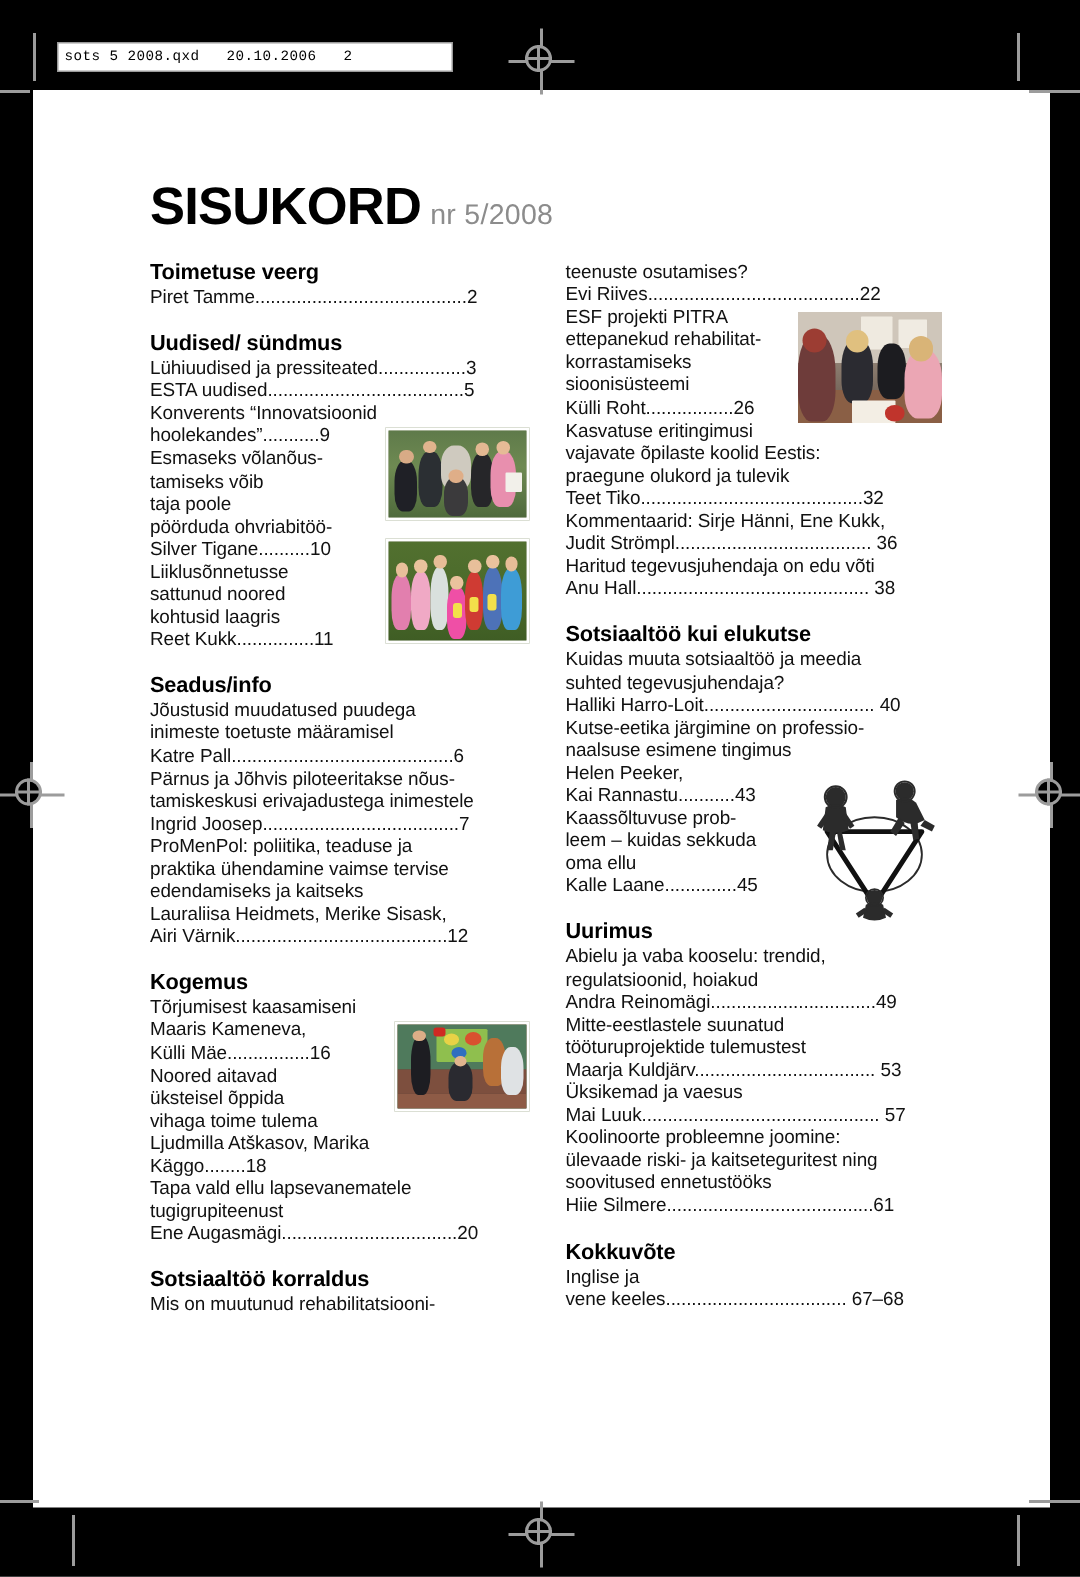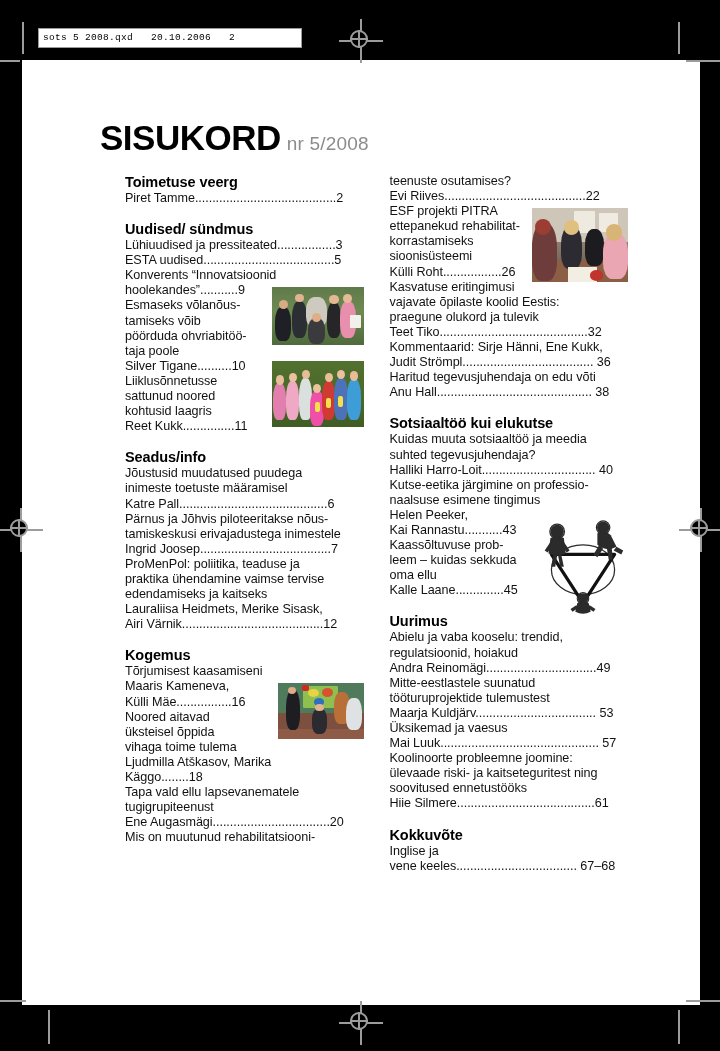--- a/index.html
+++ b/index.html
@@ -95,21 +95,21 @@
   }
   .masthead .issue {
     font-size: 19px;
     color: #8c8c8c;
     font-weight: normal;
     margin-left: 6px;
     letter-spacing: 0.2px;
   }
 
   
-  .cols { display: flex; gap: 24px; margin-left: 25px; }
+  .cols { display: flex; gap: 24px; }
   .col { width: 253px; position: relative; }
 
   .sect-head {
     font-size: 14.5px;
     font-weight: bold;
     color: #000;
     margin: 0 0 1px 0;
     letter-spacing: -0.1px;
   }
   .sect-head.spaced { margin-top: 15px; }
@@ -217,22 +217,22 @@
             <div class="blob" style="left:44%; top:44%; width:10%; height:15%; background:#dfae88; border-radius:50%;"></div>
             <div class="blob" style="left:63%; top:14%; width:10%; height:15%; background:#e3b892; border-radius:50%;"></div>
             <div class="blob" style="left:78%; top:12%; width:10%; height:15%; background:#e5bb96; border-radius:50%;"></div>
             <div class="blob" style="left:85%; top:48%; width:12%; height:22%; background:#f2f0ea; border-radius:6%;"></div>
           </div>
         </div>
 
         <p class="entry">hoolekandes”...........9</p>
         <p class="entry">Esmaseks võlanõus-</p>
         <p class="entry">tamiseks võib</p>
+        <p class="entry">taja poole</p>
         <p class="entry">pöörduda ohvriabitöö-</p>
-        <p class="entry">taja poole</p>
 
         <div class="thumb t2">
           <div class="pB">
             <div class="blob" style="left:2%;  top:34%; width:14%; height:56%; background:#e27fae;"></div>
             <div class="blob" style="left:16%; top:30%; width:14%; height:60%; background:#f0a9c5;"></div>
             <div class="blob" style="left:30%; top:26%; width:14%; height:64%; background:#d9e0dd;"></div>
             <div class="blob" style="left:42%; top:46%; width:15%; height:52%; background:#ef4fa6;"></div>
             <div class="blob" style="left:55%; top:30%; width:14%; height:60%; background:#cf3b33;"></div>
             <div class="blob" style="left:68%; top:26%; width:15%; height:64%; background:#4d72b8;"></div>
             <div class="blob" style="left:82%; top:28%; width:15%; height:62%; background:#3e9cd6;"></div>
@@ -296,20 +296,21 @@
         <p class="entry">Noored aitavad</p>
         <p class="entry">üksteisel õppida</p>
         <p class="entry">vihaga toime tulema</p>
         <div class="clear"></div>
         <p class="entry">Ljudmilla Atškasov, Marika</p>
         <p class="entry">Käggo........18</p>
         <p class="entry">Tapa vald ellu lapsevanematele</p>
         <p class="entry">tugigrupiteenust</p>
         <p class="entry">Ene Augasmägi..................................20</p>
 
+        <h2 class="sect-head spaced">Sotsiaaltöö korraldus</h2>
         <p class="entry">Mis on muutunud rehabilitatsiooni-</p>
       </div>
 
       <div class="col">
 
         <p class="entry">teenuste osutamises?</p>
         <p class="entry">Evi Riives.........................................22</p>
 
         <div class="thumb t4">
           <div class="pD">

